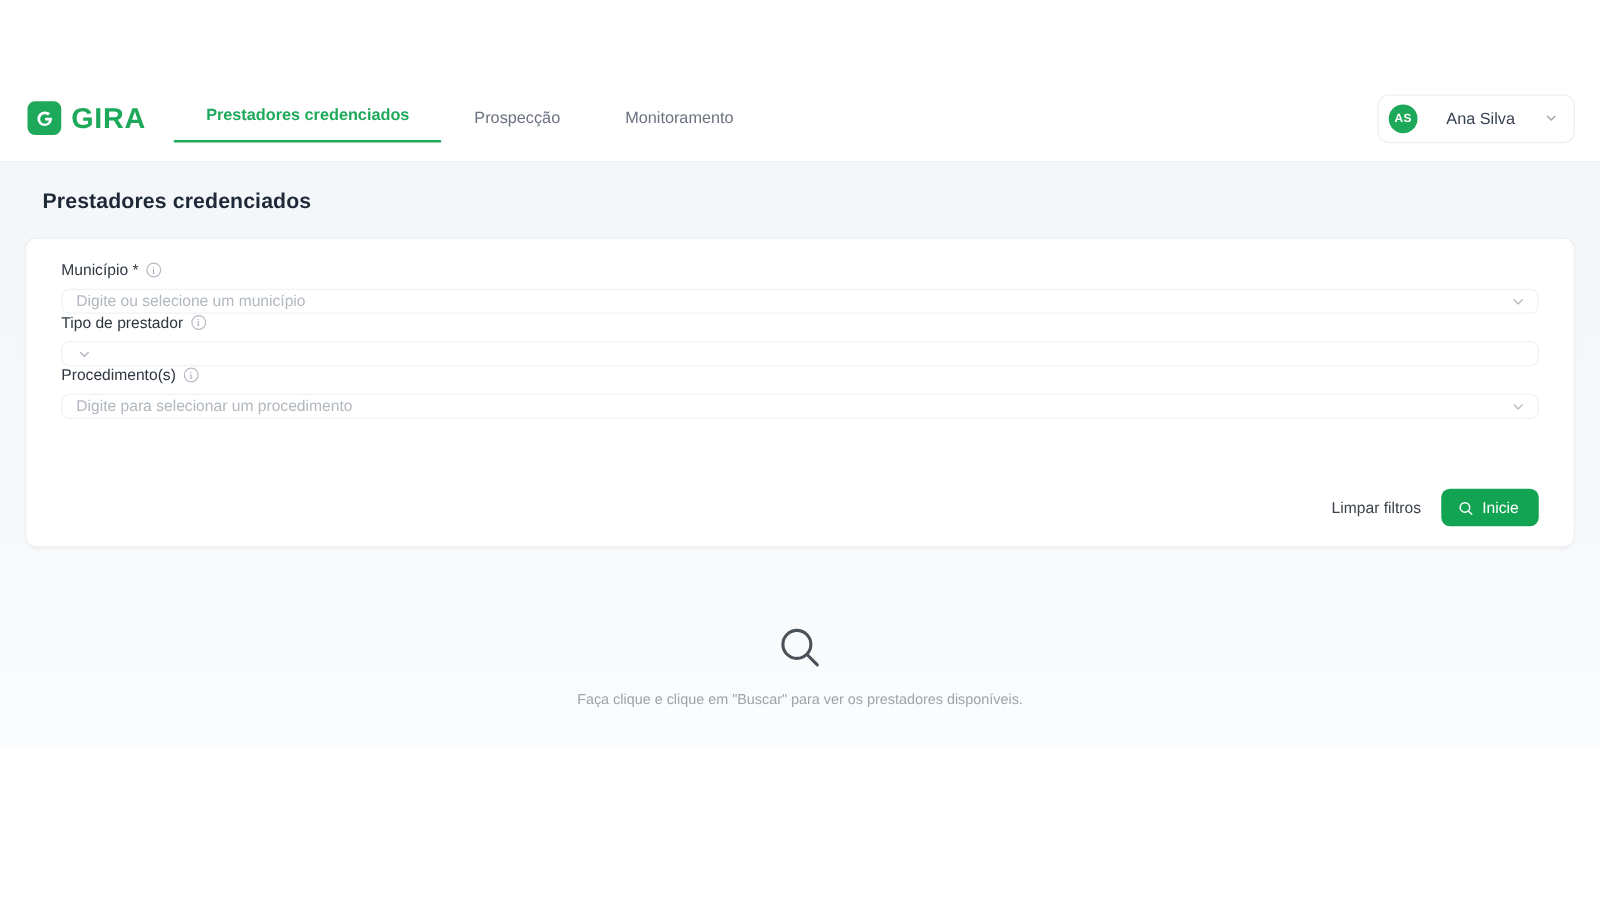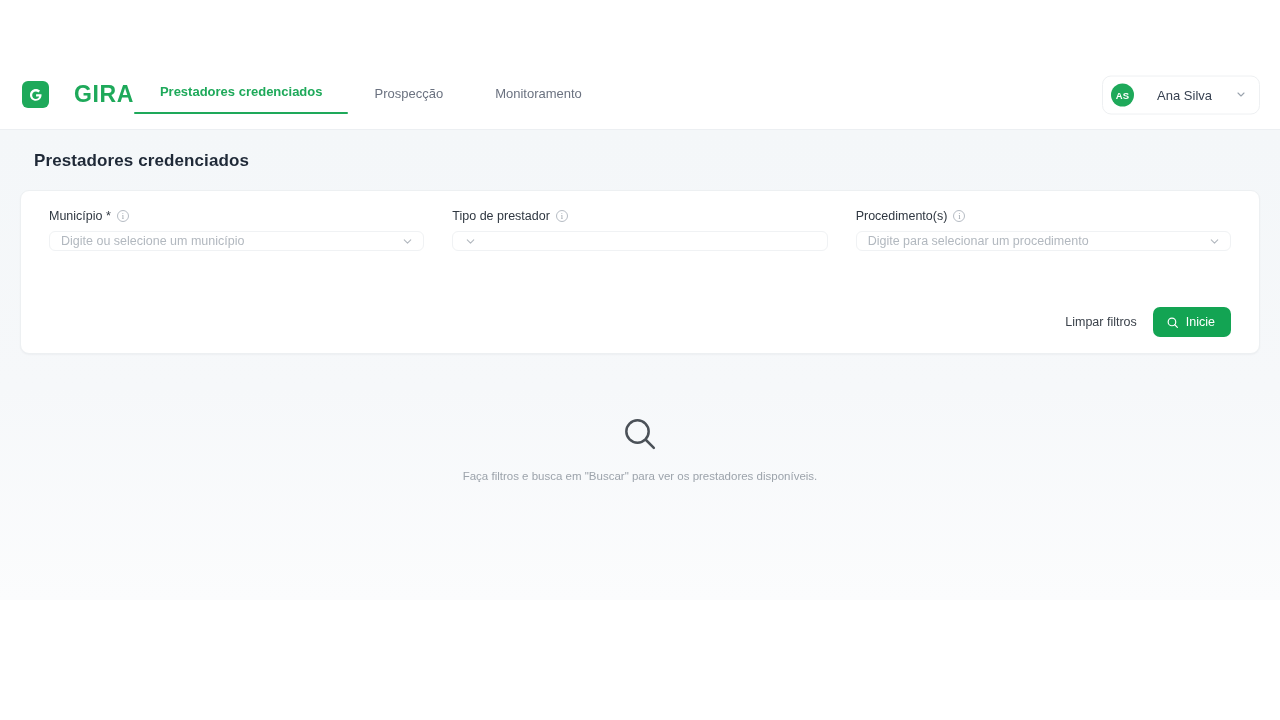--- a/index.html
+++ b/index.html
@@ -26,21 +26,22 @@
     border-bottom: 1px solid #eceff2;
     display: flex;
     align-items: center;
     padding: 0 22px;
     position: relative;
   }
 
   .brand {
     display: flex;
     align-items: center;
-    gap: 25px;
+    gap: 8px;
+    margin-right: 22px;
   }
 
   .brand-mark {
     width: 27px;
     height: 27px;
     border-radius: 6px;
     background: #1ea95a;
     display: flex;
     align-items: center;
     justify-content: center;
@@ -154,20 +155,21 @@
     margin-top: 19px;
     background: #ffffff;
     border: 1px solid #edf0f2;
     border-radius: 9px;
     box-shadow: 0 1px 2px rgba(16,24,40,.04);
     padding: 18px 14px 16px 14px;
   }
 
   .filters-row {
     display: flex;
+    flex-direction: column;
   }
 
   .field {
     flex: 1 1 0;
     min-width: 0;
     padding: 0 14px;
   }
 
   .field-label {
     display: flex;
@@ -390,18 +392,18 @@
     </div>
   </div>
 
   <div class="empty-state">
     <div class="empty-icon">
       <svg width="40" height="40" viewBox="0 0 24 24" fill="none" stroke="currentColor" stroke-width="1.5" stroke-linecap="round" stroke-linejoin="round">
           <circle cx="10.5" cy="10.5" r="6.7"></circle>
           <line x1="15.6" y1="15.6" x2="20.3" y2="20.3"></line>
         </svg>
     </div>
-    <div class="empty-sub">Faça filtros e busca em "Buscar" para ver os prestadores disponíveis.</div>
+    <div class="empty-sub">Faça clique e clique em "Buscar" para ver os prestadores disponíveis.</div>
   </div>
 
 </div>
 
 <div class="page-footer-fill"></div>
 
 </body></html>

